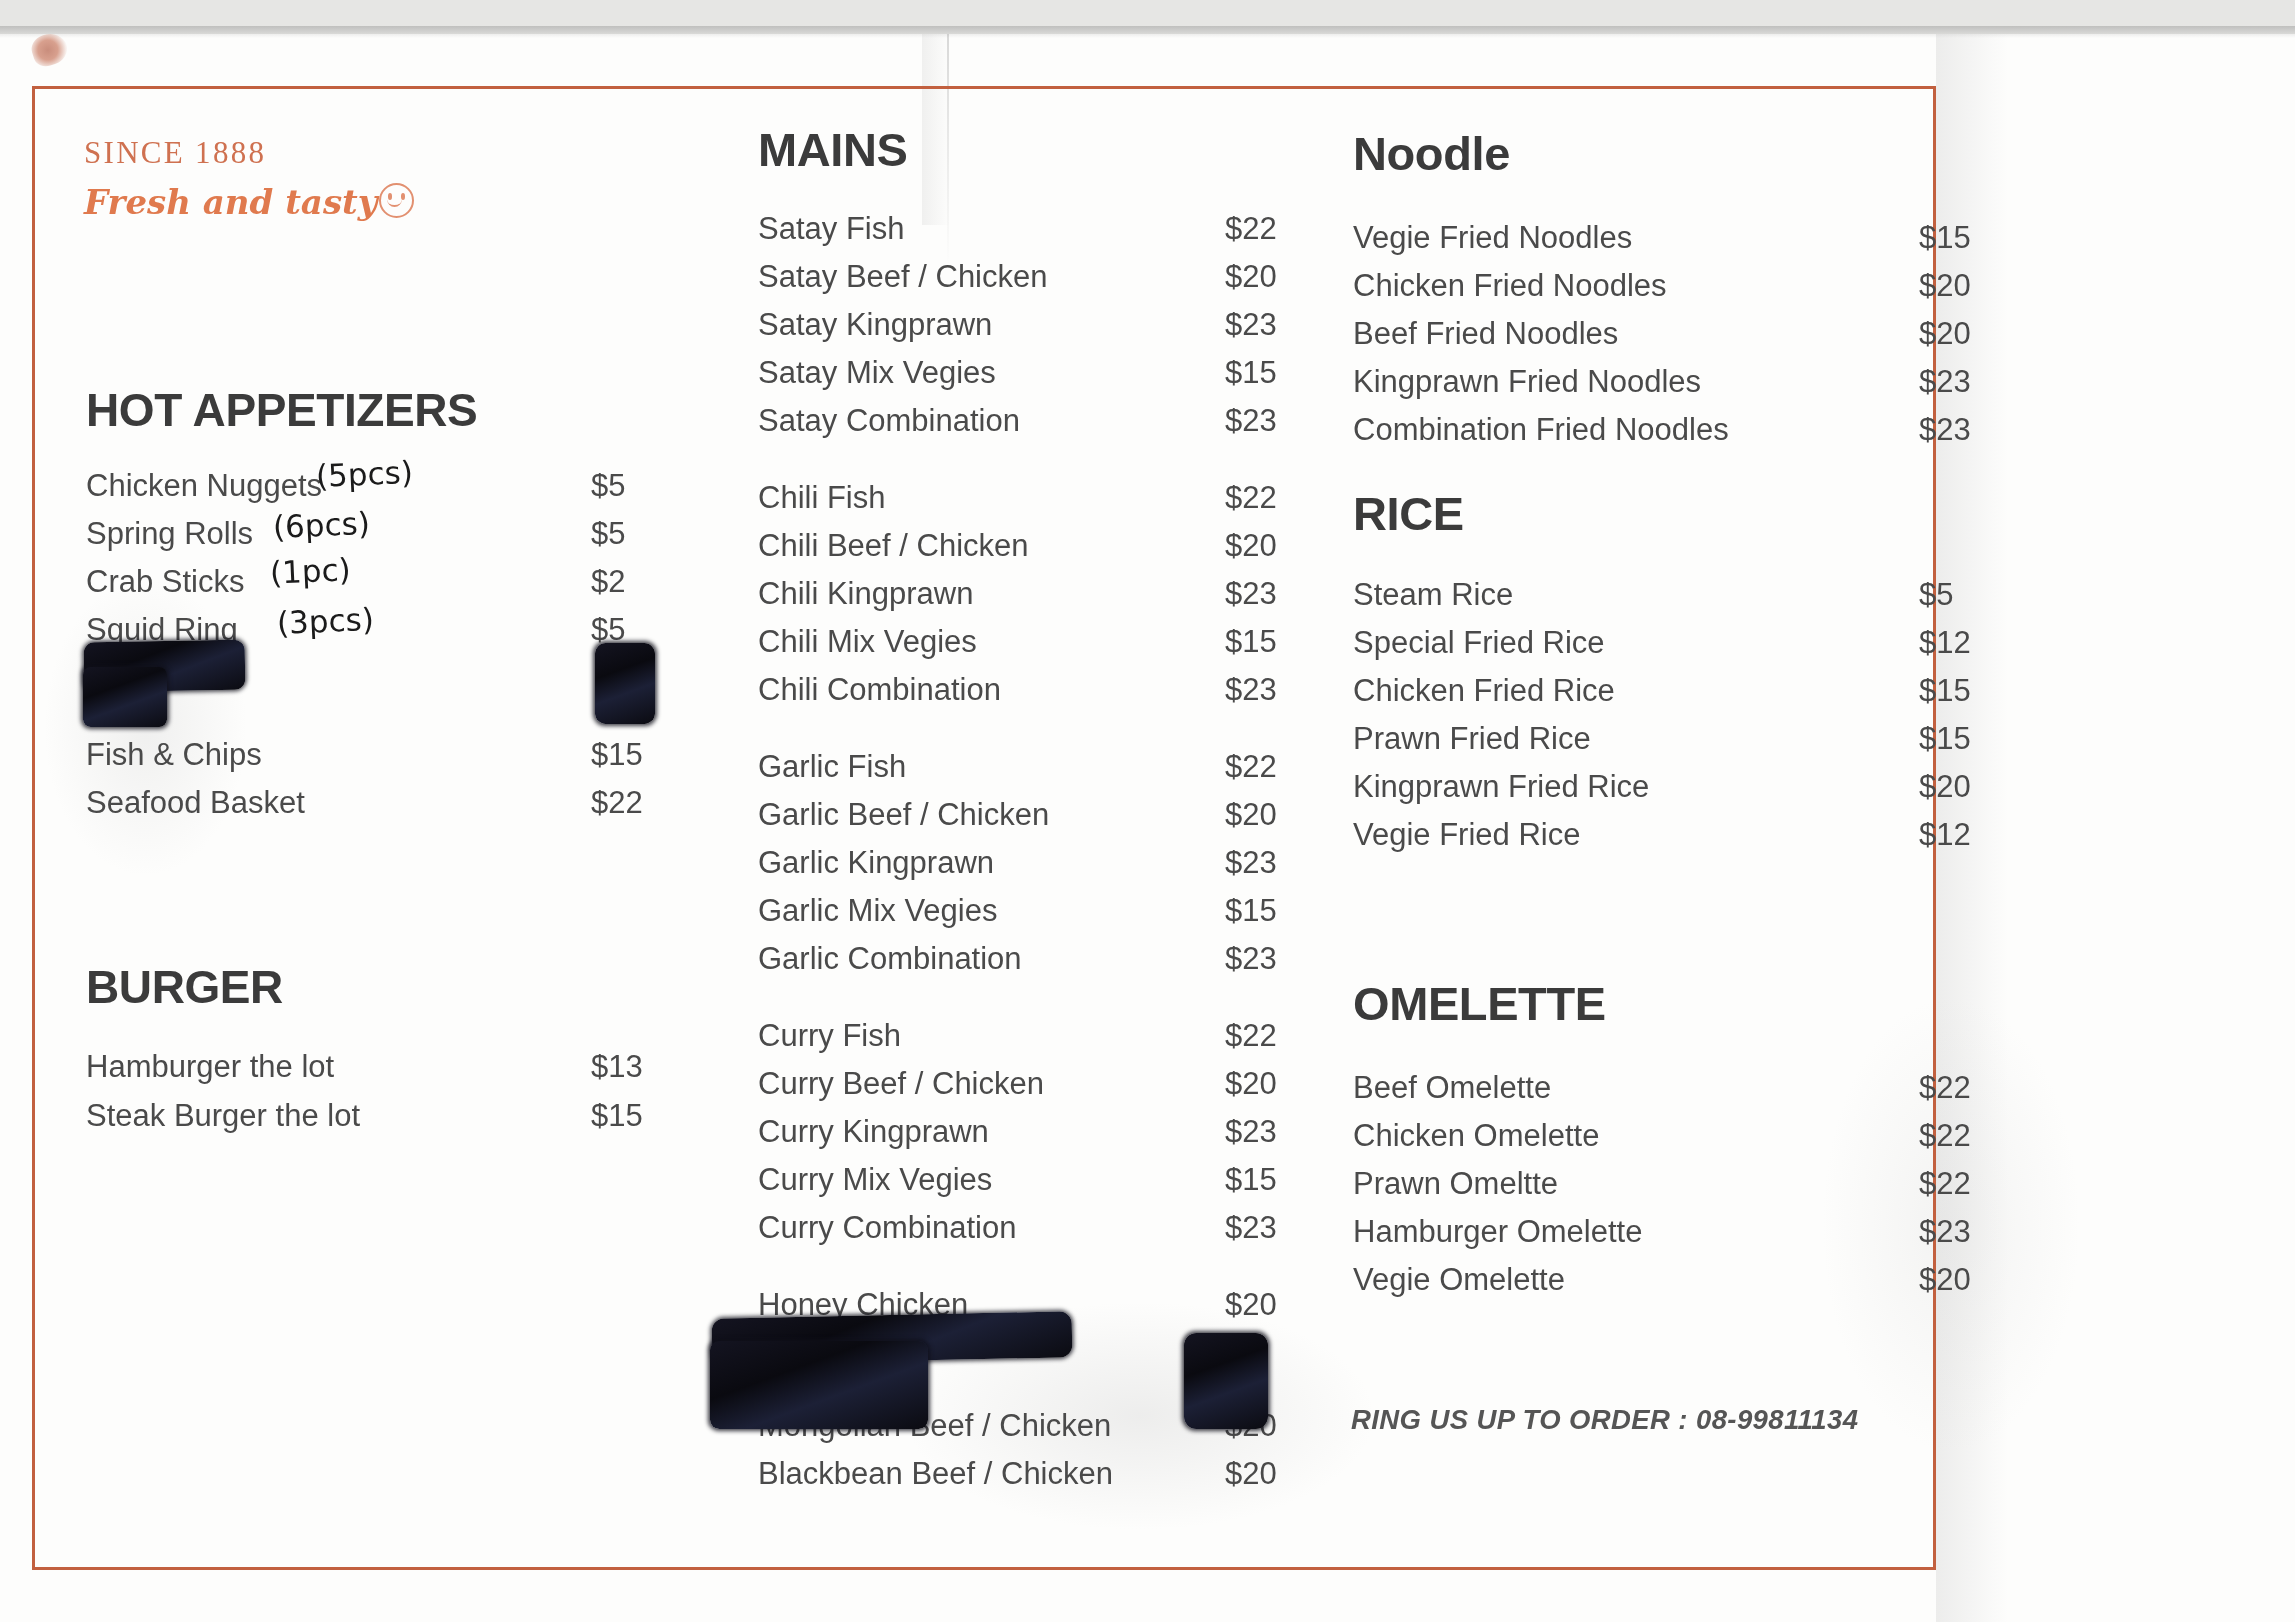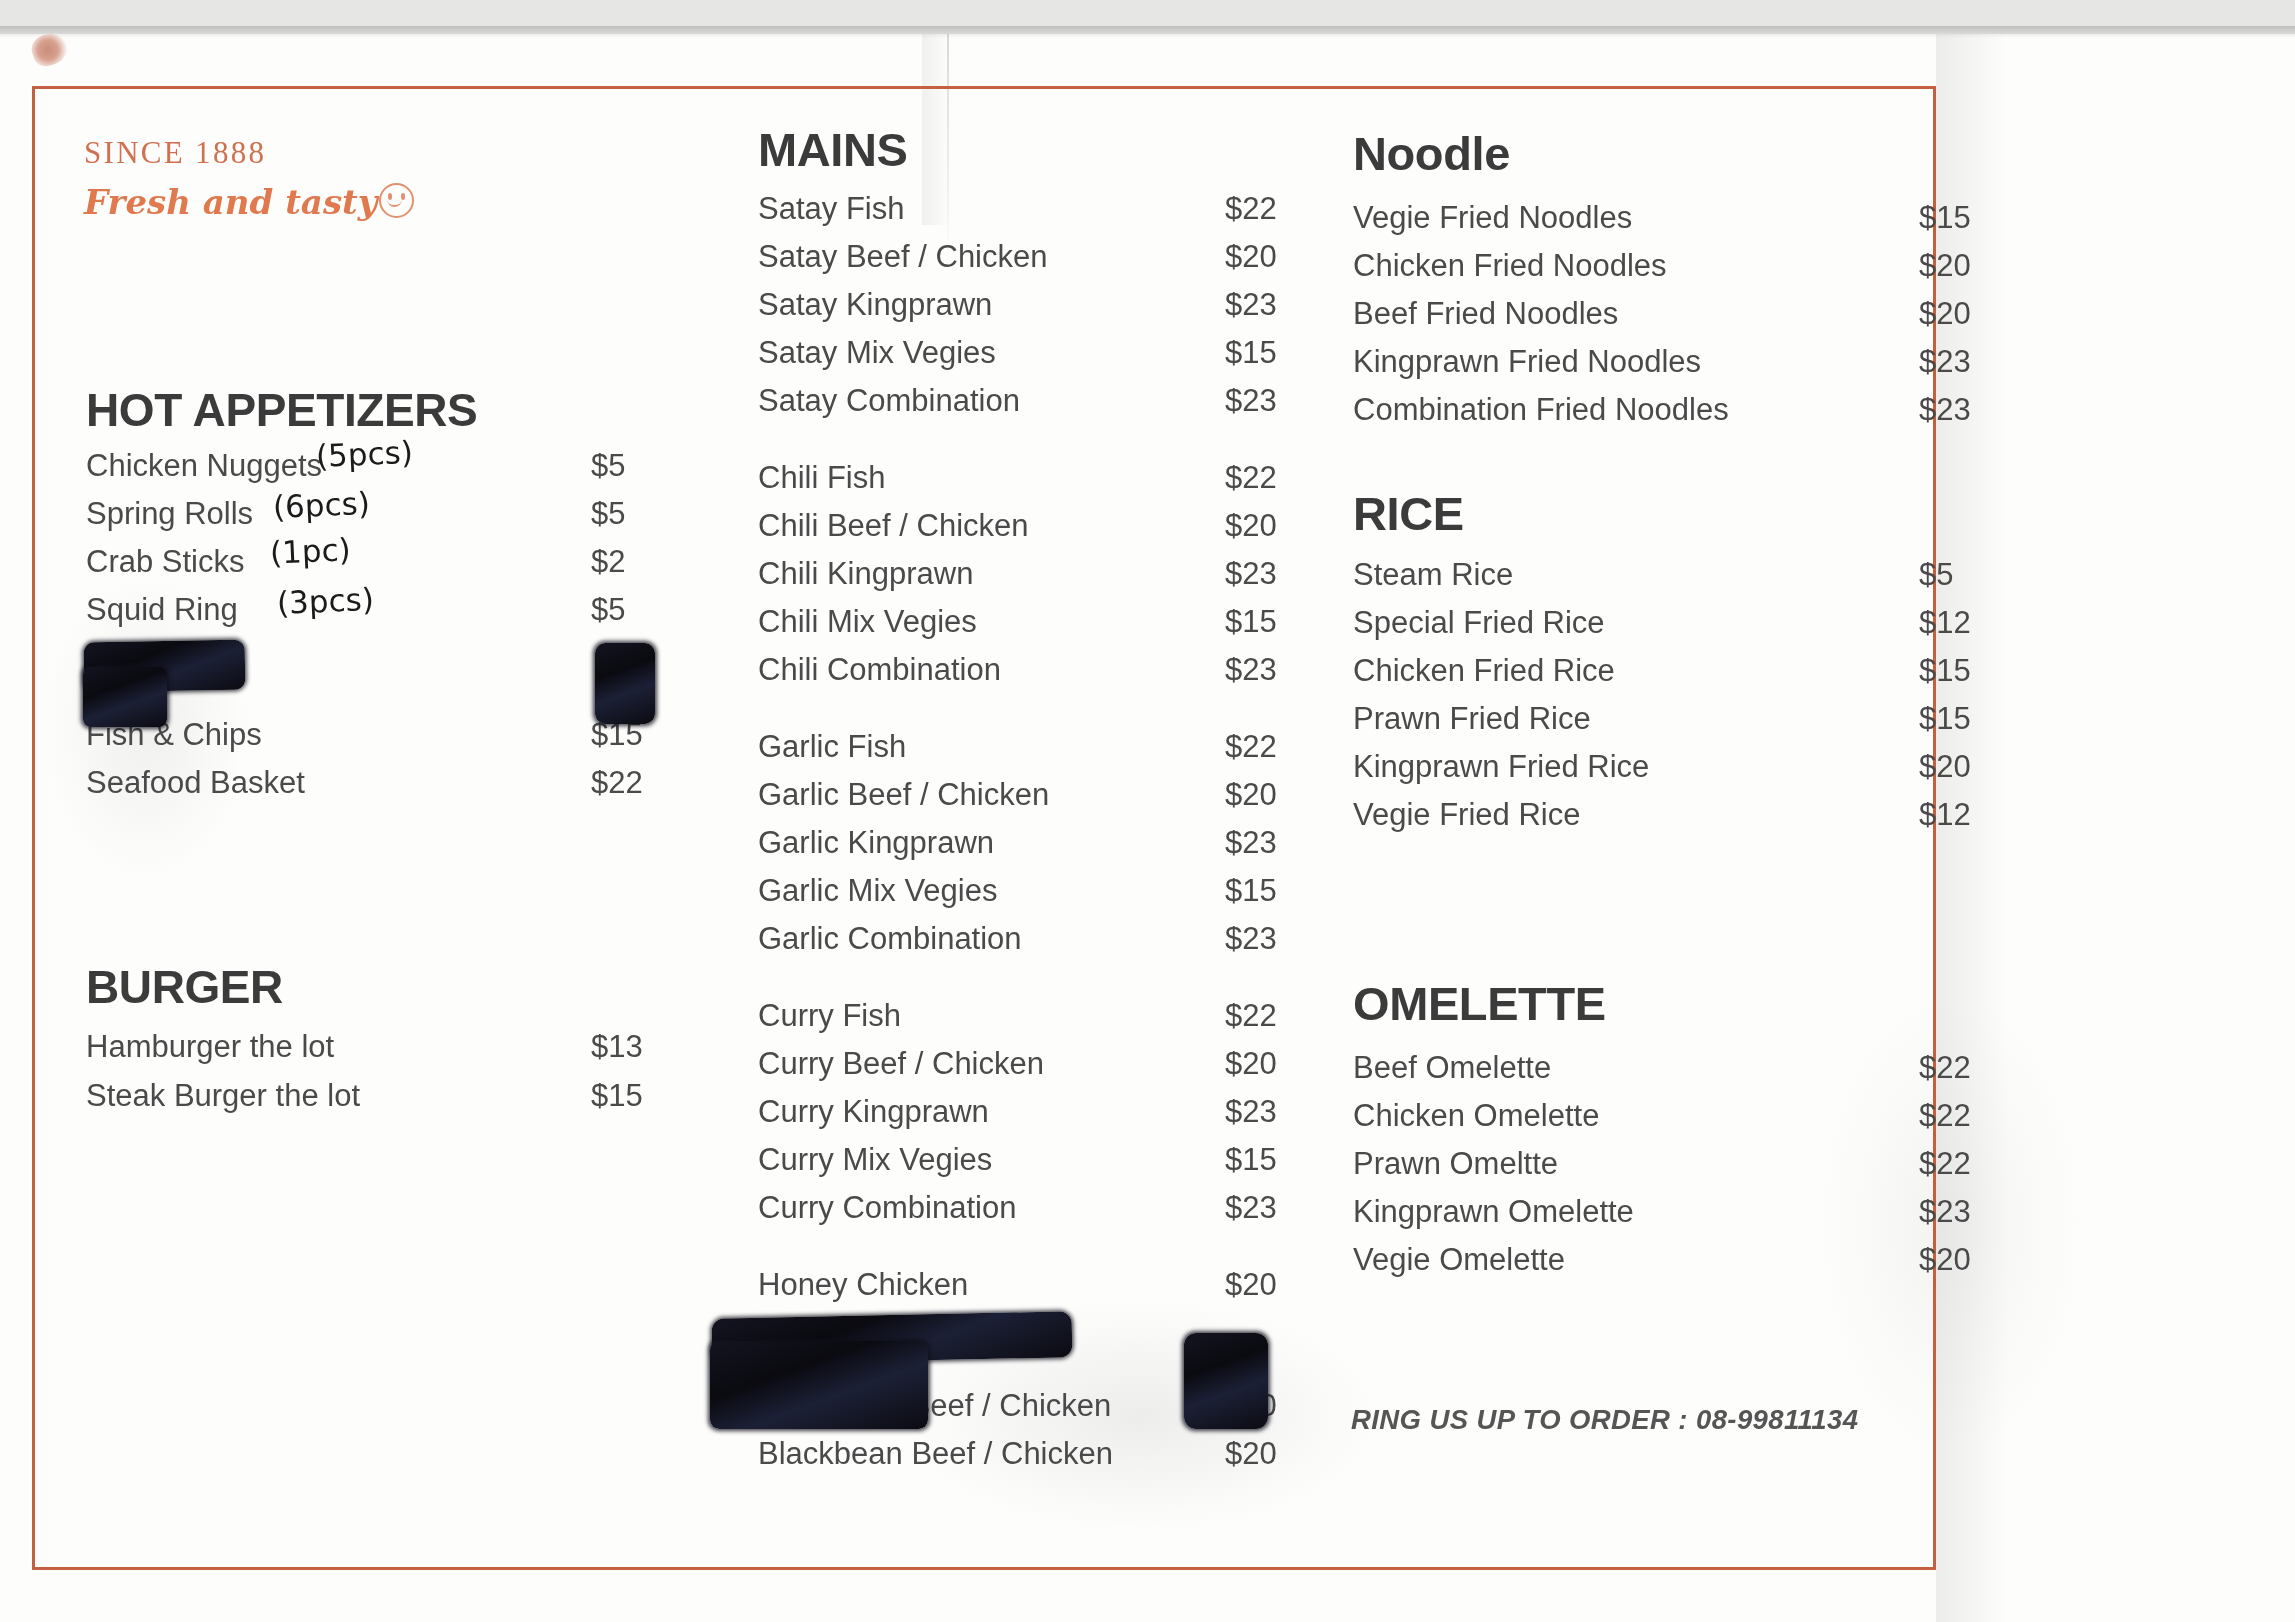--- a/index.html
+++ b/index.html
@@ -85,21 +85,21 @@
   .smiley i{position:absolute;width:4.6px;height:6.9px;border-radius:50%;background:#e29070;top:7.7px;}
   .smiley i.l{left:6.9px;} .smiley i.r{right:6.9px;}
   .smiley u{position:absolute;left:6.1px;top:11.5px;width:15.3px;height:8.4px;
     border-bottom:2.3px solid #e29070;border-radius:0 0 15.3px 15.3px;}
 
   h2.sec{
     font-family:"Liberation Sans", sans-serif;
     font-weight:700;color:#3b3b3b;margin:0;
     letter-spacing:-0.4px;
   }
-  .col{position:absolute;}
+  .col{position:absolute;margin-top:20px;}
   .row{position:relative;height:47px;}
   .nm{
     position:absolute;left:0;top:0;
     font-size:31px;color:#4a4a4a;white-space:nowrap;
     font-family:"Liberation Sans", sans-serif;
   }
   .pr{
     position:absolute;top:0;
     font-size:31px;color:#4a4a4a;
     font-family:"Liberation Sans", sans-serif;
@@ -374,21 +374,21 @@
     </div>
     <div class="row" style="height: 48px;">
       <span class="nm">Chicken Omelette</span>
       <span class="pr" style="left: 566px;">$22</span>
     </div>
     <div class="row" style="height: 48px;">
       <span class="nm">Prawn Omeltte</span>
       <span class="pr" style="left: 566px;">$22</span>
     </div>
     <div class="row" style="height: 48px;">
-      <span class="nm">Kingprawn Omelette</span>
+      <span class="nm">Hamburger Omelette</span>
       <span class="pr" style="left: 566px;">$23</span>
     </div>
     <div class="row" style="height: 48px;">
       <span class="nm">Vegie Omelette</span>
       <span class="pr" style="left: 566px;">$20</span>
     </div>
   </div>
 
 <div class="phone" style="left:1351px;top:1404px;">RING US UP TO ORDER : 08-99811134</div>
 

